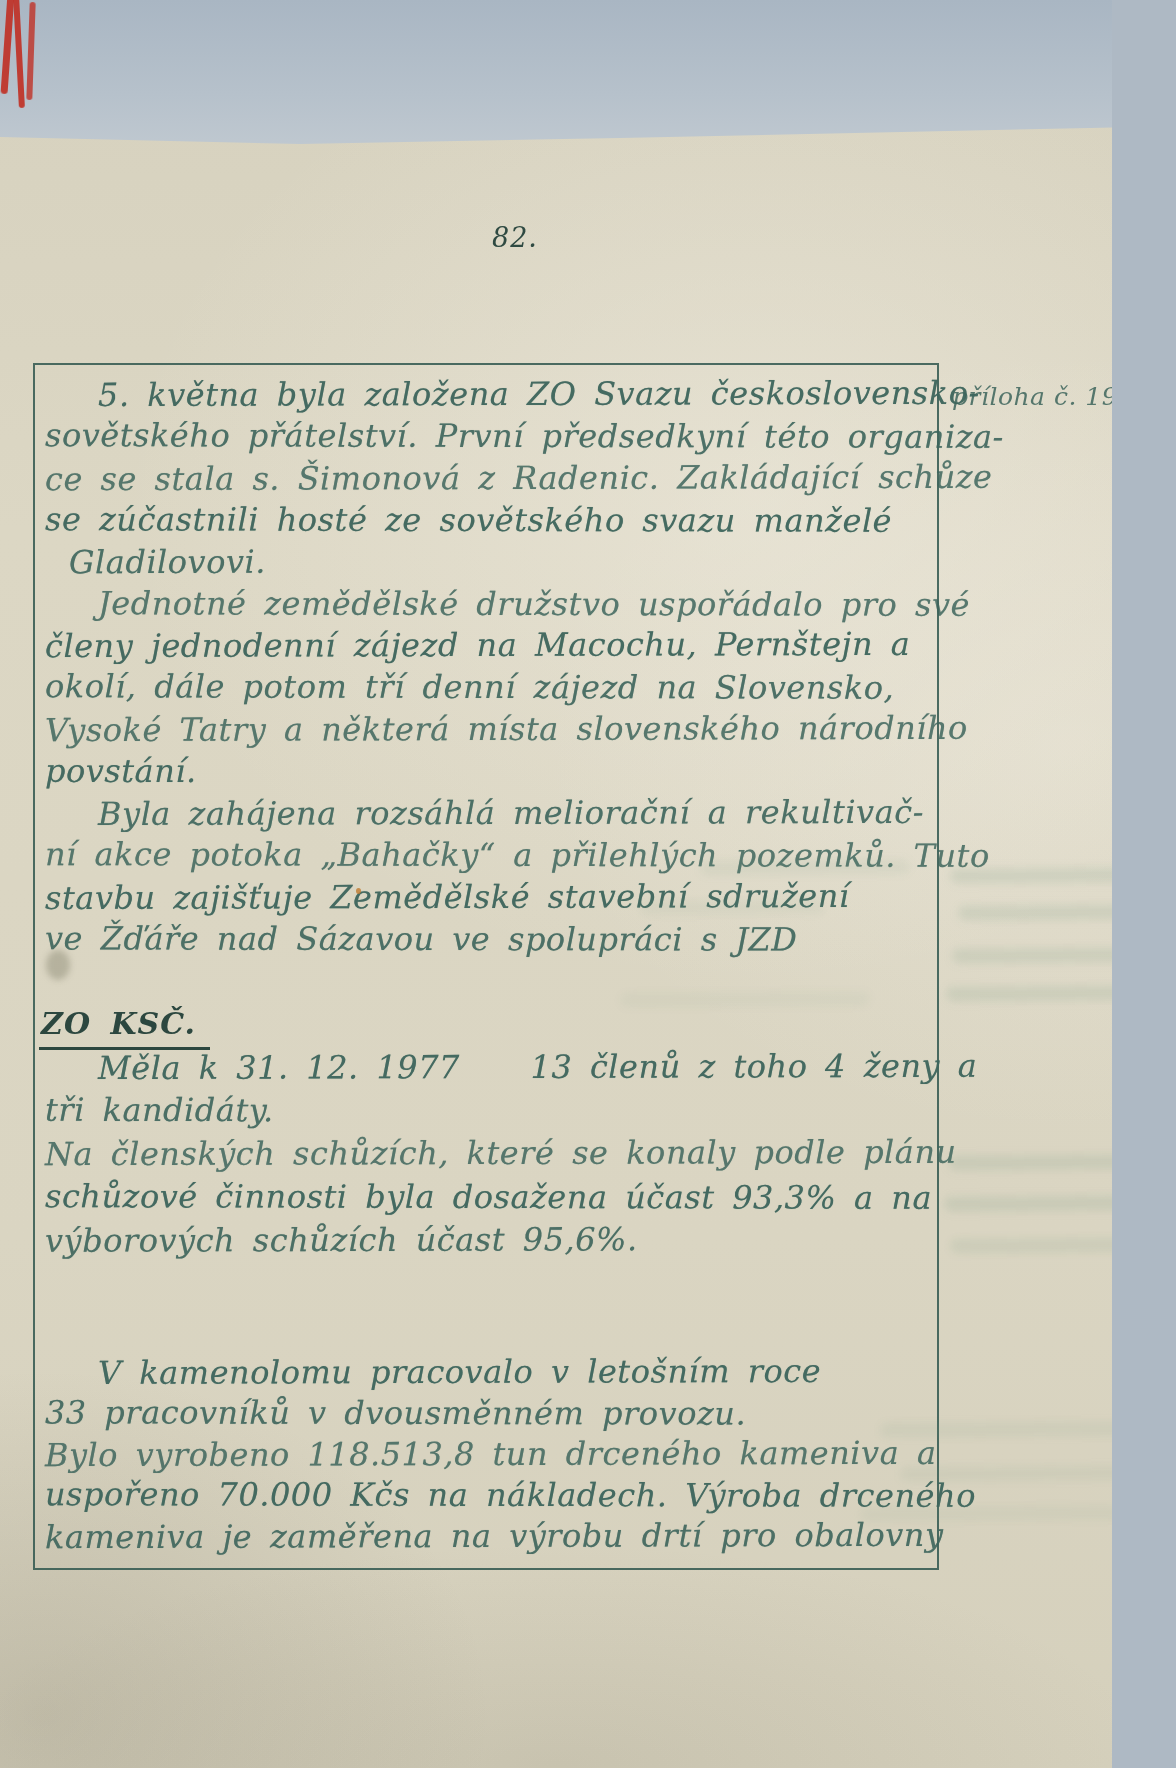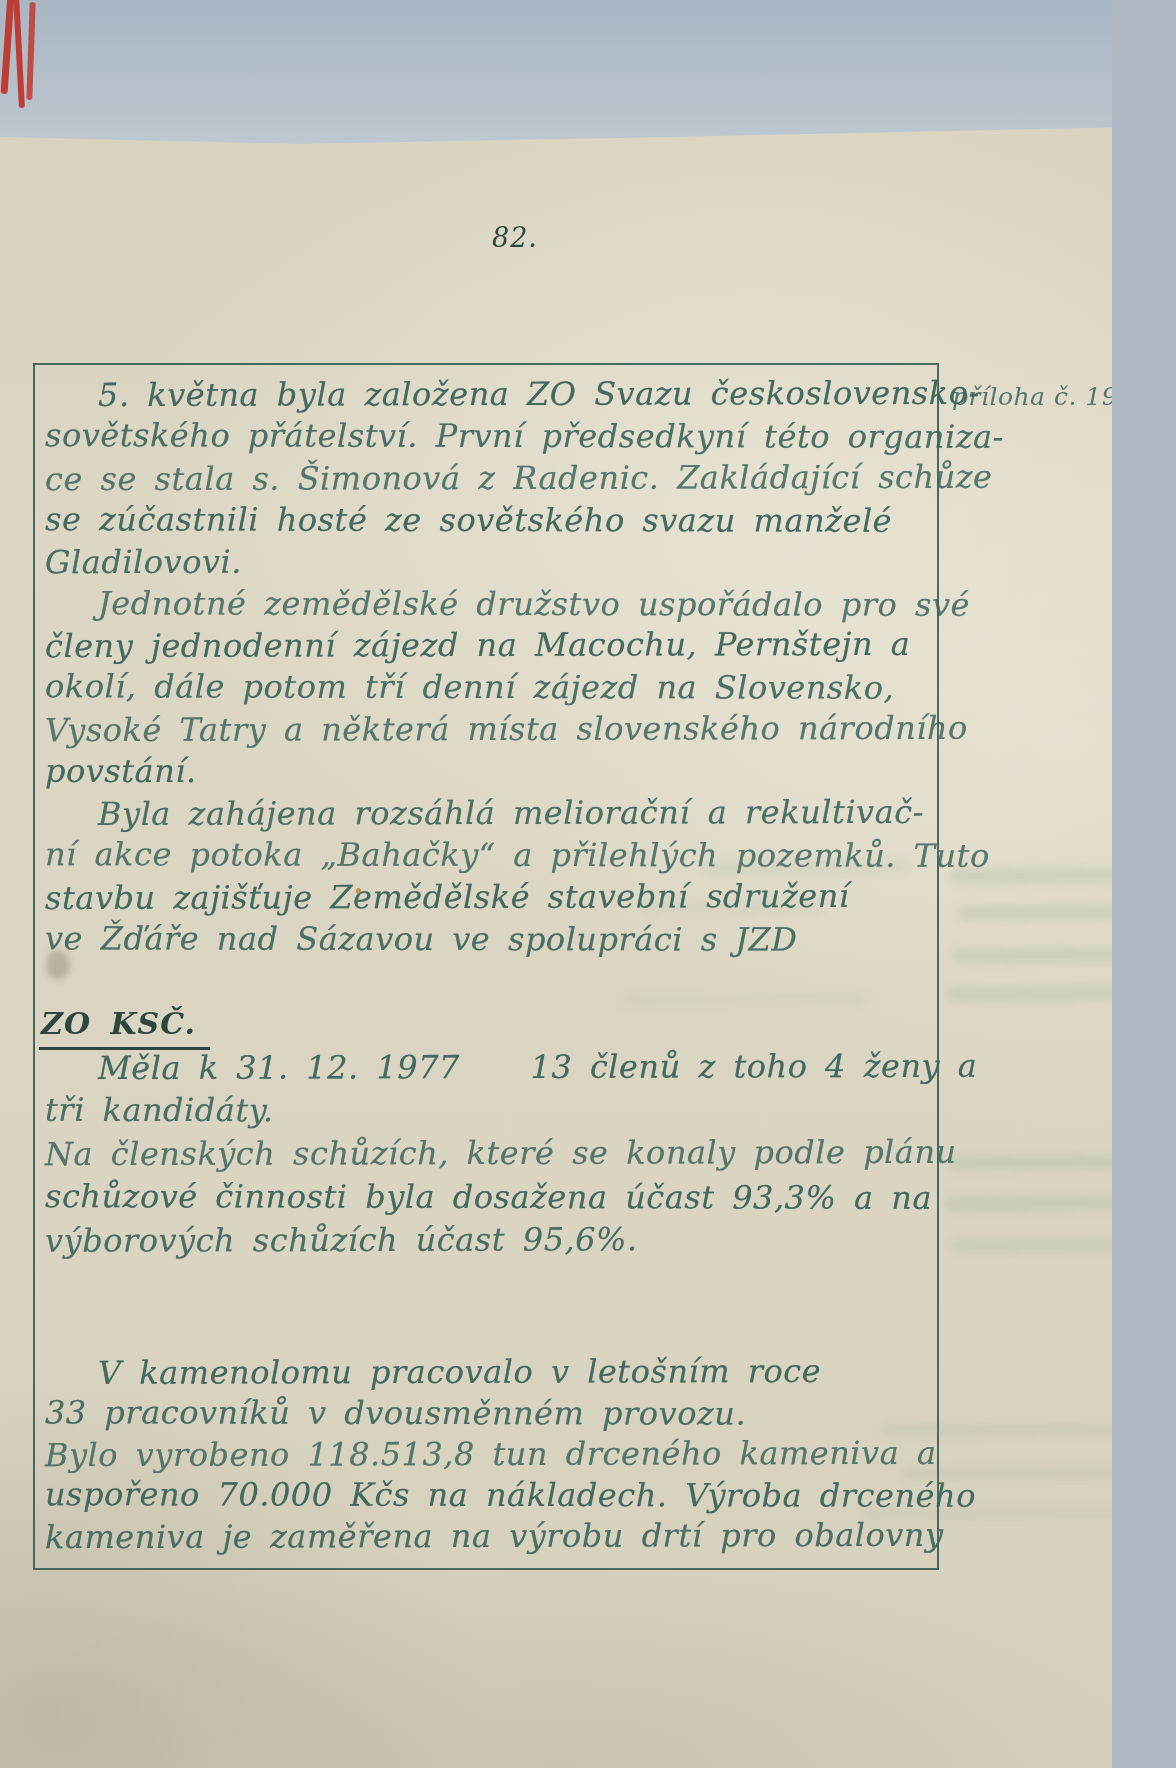--- a/index.html
+++ b/index.html
@@ -81,21 +81,21 @@
   <div class="page-number">82.</div>
 
   <div class="margin-note">příloha č. 19.</div>
 
   <div class="frame">
     <div class="hw-block" style="top:12px">
         <div class="hw-line" style="top: 0px;">   5. května byla založena ZO Svazu československo-</div>
         <div class="hw-line" style="top: 41.9px;">sovětského přátelství. První předsedkyní této organiza-</div>
         <div class="hw-line" style="top: 83.8px;">ce se stala s. Šimonová z Radenic. Zakládající schůze</div>
         <div class="hw-line" style="top: 125.7px;">se zúčastnili hosté ze sovětského svazu manželé</div>
-        <div class="hw-line" style="top: 167.6px;">Gladilovovi.</div>
+        <div class="hw-line" style="top: 167.6px; margin-left: 24px;">Gladilovovi.</div>
         <div class="hw-line" style="top: 209.5px;">   Jednotné zemědělské družstvo uspořádalo pro své</div>
         <div class="hw-line" style="top: 251.4px;">členy jednodenní zájezd na Macochu, Pernštejn a</div>
         <div class="hw-line" style="top: 293.3px;">okolí, dále potom tří denní zájezd na Slovensko,</div>
         <div class="hw-line" style="top: 335.2px;">Vysoké Tatry a některá místa slovenského národního</div>
         <div class="hw-line" style="top: 377px;">povstání.</div>
         <div class="hw-line" style="top: 419px;">   Byla zahájena rozsáhlá meliorační a rekultivač-</div>
         <div class="hw-line" style="top: 460.9px;">ní akce potoka „Bahačky“ a přilehlých pozemků. Tuto</div>
         <div class="hw-line" style="top: 502.8px;">stavbu zajišťuje Zemědělské stavební sdružení</div>
         <div class="hw-line" style="top: 544.7px;">ve Žďáře nad Sázavou ve spolupráci s JZD</div>
       </div>

